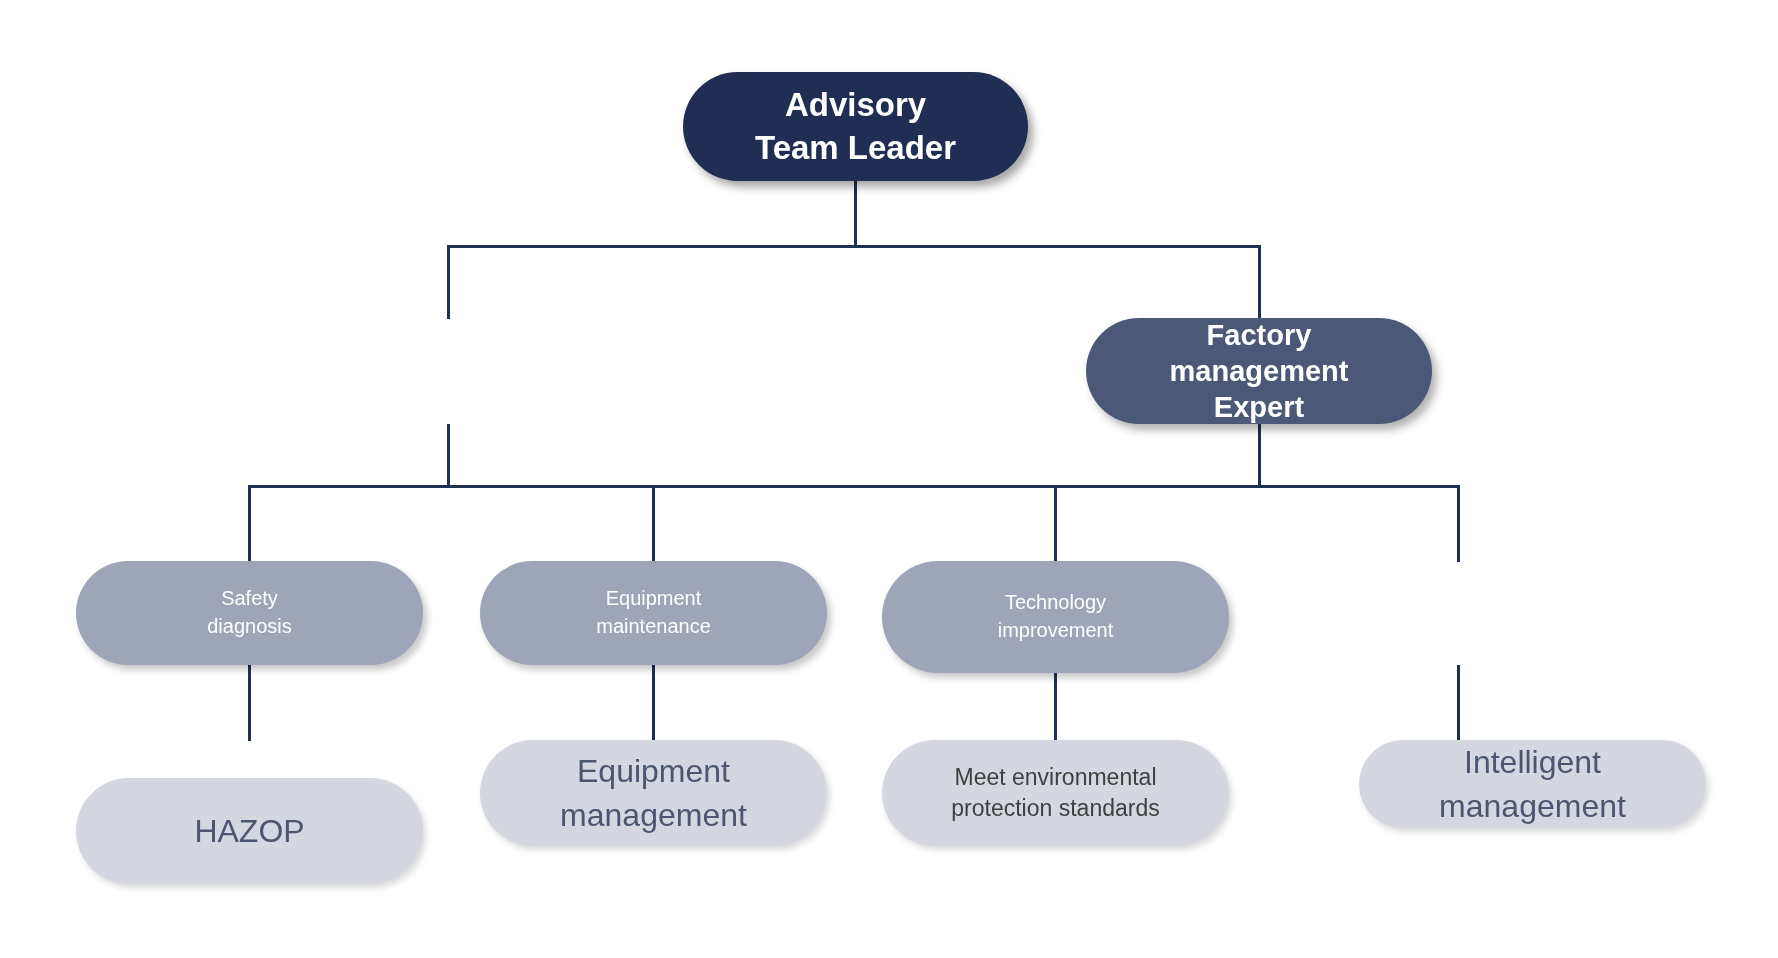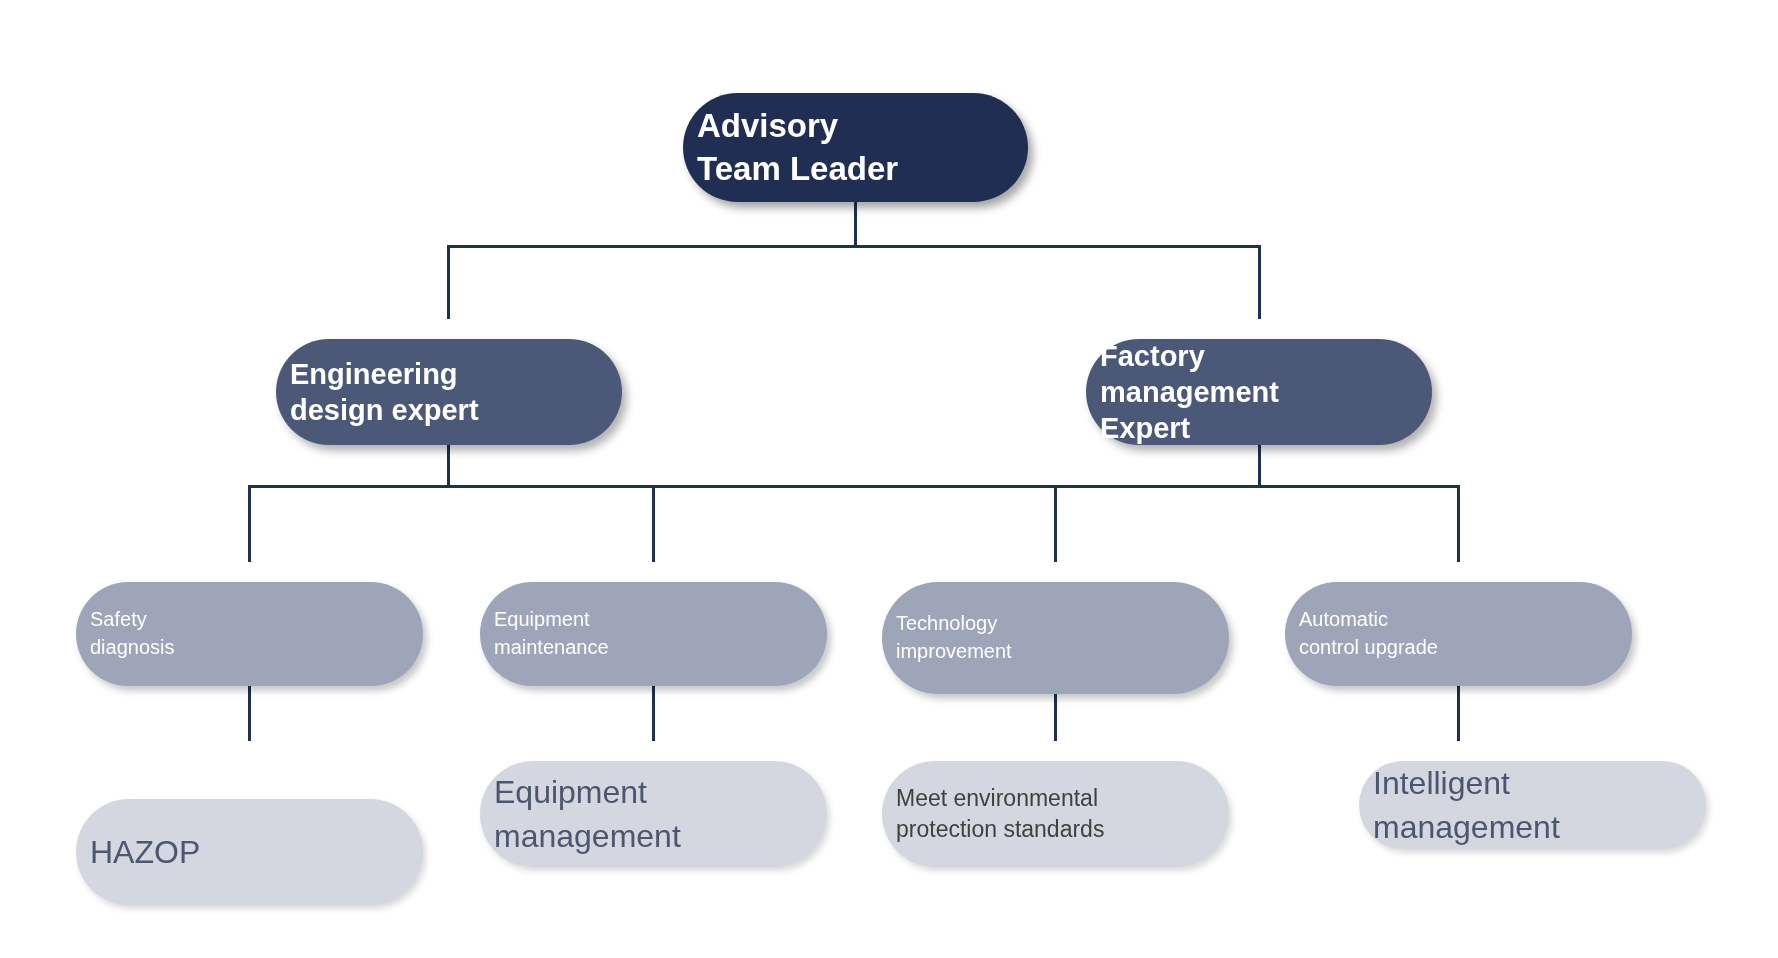--- a/index.html
+++ b/index.html
@@ -20,22 +20,21 @@
     background: var(--line, #1f3050);
   }
   .line.v { width: 3px; }
   .line.h { height: 3px; }
   .node {
     position: absolute;
     border-radius: 60px;
     display: flex;
     align-items: center;
     justify-content: center;
-    text-align: left;
-    margin-top: 21px;
+    text-align: center;
   }
   .node .label {
     white-space: pre-line;
     width: 100%;
     padding: 0 14px;
     box-sizing: border-box;
   }
   .node.root {
     background: var(--root-fill, #212e54);
     color: #ffffff;
@@ -96,45 +95,37 @@
   <div class="line v" style="left:248px;  top:665px; height:76px"></div>
   <div class="line v" style="left:652px;  top:665px; height:76px"></div>
   <div class="line v" style="left:1054px; top:665px; height:76px"></div>
   <div class="line v" style="left:1457px; top:665px; height:76px"></div>
 
   <div class="node root" style="left:683px; top:72px; width:345px; height:109px">
     <span class="label">Advisory
 Team Leader</span>
   </div>
 
-  <div class="node expert" style="left:276px; top:318px; width:346px; height:106px">
-    <span class="label">Engineering
-design expert</span>
-  </div>
   <div class="node expert" style="left:1086px; top:318px; width:346px; height:106px">
     <span class="label">Factory
 management
 Expert</span>
   </div>
 
   <div class="node function" style="left:76px; top:561px; width:347px; height:104px">
     <span class="label">Safety
 diagnosis</span>
   </div>
   <div class="node function" style="left:480px; top:561px; width:347px; height:104px">
     <span class="label">Equipment
 maintenance</span>
   </div>
   <div class="node function" style="left:882px; top:561px; width:347px; height:112px">
     <span class="label">Technology
 improvement</span>
-  </div>
-  <div class="node function" style="left:1285px; top:561px; width:347px; height:104px">
-    <span class="label">Automatic
-control upgrade</span>
   </div>
 
   <div class="node detail" style="left:76px; top:778px; width:347px; height:106px">
     <span class="label">HAZOP</span>
   </div>
   <div class="node detail" style="left:480px; top:740px; width:347px; height:106px">
     <span class="label">Equipment
 management</span>
   </div>
   <div class="node detail small" style="left:882px; top:740px; width:347px; height:106px">

